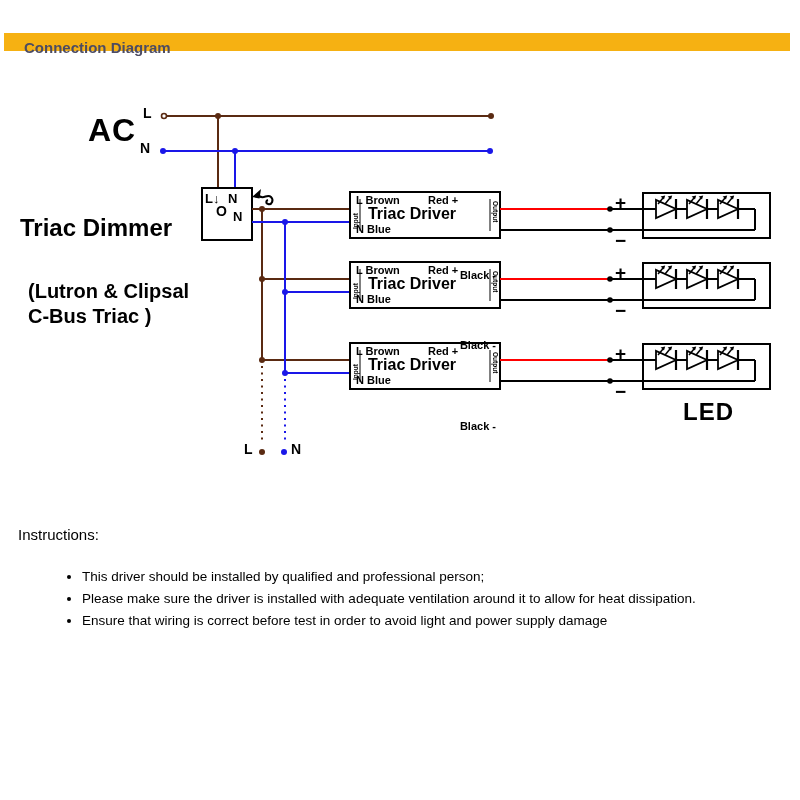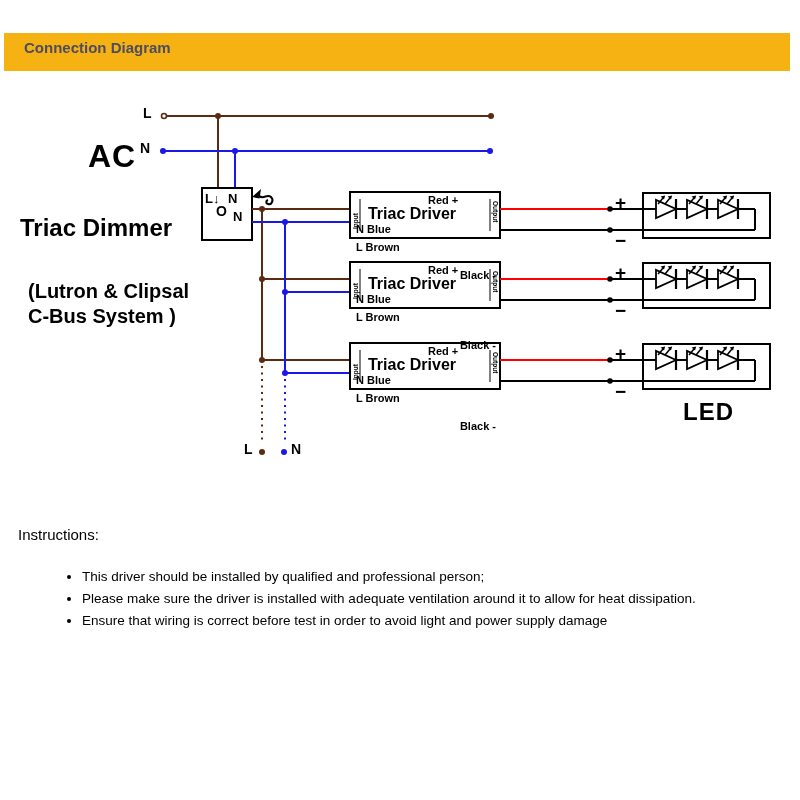--- a/index.html
+++ b/index.html
@@ -1,45 +1,45 @@
 <!DOCTYPE html>
 <html style="--banner-bg: #F6B112; --banner-text: #4D4C62; --live-wire: #5A2A12; --neutral-wire: #1A17E8; --positive-wire: #FF0000; --negative-wire: #000000;"><head>
 <meta charset="utf-8">
 <style>
   html,body{margin:0;padding:0;background:#fff;}
   body{width:800px;height:800px;position:relative;font-family:"Liberation Sans",sans-serif;color:#000;overflow:hidden;}
 
-  .banner{position:absolute;left:4px;top:33px;width:786px;height:38px;
+  .banner{position:absolute;left:4px;top:33px;width:786px;height:18px;
     background:var(--banner-bg,#F6B112);color:var(--banner-text,#4D4C62);
     font-size:15px;font-weight:bold;line-height:29px;padding-left:20px;box-sizing:border-box;}
 
   svg.diagram{position:absolute;left:0;top:0;}
   .w-live{stroke:var(--live-wire,#5A2A12);stroke-width:2;fill:none;}
   .w-neutral{stroke:var(--neutral-wire,#1A17E8);stroke-width:2;fill:none;}
   .w-pos{stroke:var(--positive-wire,#FF0000);stroke-width:2;fill:none;}
   .w-neg{stroke:var(--negative-wire,#000);stroke-width:2;fill:none;}
   .dashed{stroke-dasharray:2 4.5;}
   .dot-live{fill:var(--live-wire,#5A2A12);stroke:none;}
   .dot-neutral{fill:var(--neutral-wire,#1A17E8);stroke:none;}
   .ring-live{fill:#fff;stroke:var(--live-wire,#5A2A12);stroke-width:1.6;}
 
   .lbl{position:absolute;white-space:nowrap;}
-  .ac-label{left:88px;top:112px;font-size:32px;font-weight:600;letter-spacing:1px;margin-top:26px;}
+  .ac-label{left:88px;top:112px;font-size:32px;font-weight:600;letter-spacing:1px;}
   .l-label{left:143px;top:105px;font-size:14px;font-weight:bold;}
   .n-label{left:140px;top:140px;font-size:14px;font-weight:bold;}
   .dimmer-title{left:20px;top:214px;font-size:24px;font-weight:700;}
   .dimmer-sub1{left:28px;top:280px;font-size:20px;font-weight:600;}
   .dimmer-sub2{left:28px;top:305px;font-size:20px;font-weight:600;}
   .dim-l{left:205px;top:191px;font-size:13px;font-weight:bold;}
   .dim-n-top{left:228px;top:191px;font-size:13px;font-weight:bold;}
   .dim-o{left:216px;top:203px;font-size:14px;font-weight:bold;}
   .dim-n-bot{left:233px;top:209px;font-size:13px;font-weight:bold;}
 
   .row{position:absolute;left:0;top:0;width:0;height:0;}
-  .lab-lbrown{left:356px;top:calc(var(--t) + 2px);font-size:11px;font-weight:bold;margin-top:47px;}
+  .lab-lbrown{left:356px;top:calc(var(--t) + 2px);font-size:11px;font-weight:bold;}
   .lab-nblue{left:356px;top:calc(var(--t) + 31px);font-size:11px;font-weight:bold;}
   .lab-red{left:428px;width:68px;top:calc(var(--t) + 2px);font-size:11px;font-weight:bold;}
   .lab-black{left:428px;width:68px;text-align:right;top:calc(var(--t) + 31px);font-size:11px;font-weight:bold;margin-top:46px;}
   .lab-name{left:350px;width:124px;text-align:center;top:calc(var(--t) + 13px);font-size:16px;font-weight:bold;}
   .lab-input{left:352px;top:calc(var(--t) + 37px);font-size:6.5px;font-weight:bold;transform:rotate(-90deg);transform-origin:0 0;}
   .lab-output{left:499px;top:calc(var(--t) + 9px);font-size:6.5px;font-weight:bold;transform:rotate(90deg);transform-origin:0 0;}
   .lab-plus{left:615px;top:calc(var(--t) + 0px);font-size:19px;font-weight:600;}
   .lab-minus{left:615px;top:calc(var(--t) + 38px);font-size:19px;font-weight:600;}
 
   .led-label{left:683px;top:398px;font-size:24px;font-weight:bold;letter-spacing:1px;text-align:right;}
@@ -138,21 +138,21 @@
   <use href="#driver-led-row" y="70"></use>
   <use href="#driver-led-row" y="151"></use>
 </svg>
 
 <div class="lbl ac-label">AC</div>
 <div class="lbl l-label">L</div>
 <div class="lbl n-label">N</div>
 
 <div class="lbl dimmer-title">Triac Dimmer</div>
 <div class="lbl dimmer-sub1">(Lutron &amp; Clipsal</div>
-<div class="lbl dimmer-sub2">C-Bus System )</div>
+<div class="lbl dimmer-sub2">C-Bus Triac )</div>
 <div class="lbl dim-l">L↓</div>
 <div class="lbl dim-n-top">N</div>
 <div class="lbl dim-o">O</div>
 <div class="lbl dim-n-bot">N</div>
 
 <div class="row" style="--t:192px">
   <span class="lbl lab-lbrown">L Brown</span>
   <span class="lbl lab-nblue">N Blue</span>
   <span class="lbl lab-red">Red +</span>
   <span class="lbl lab-black">Black -</span>

